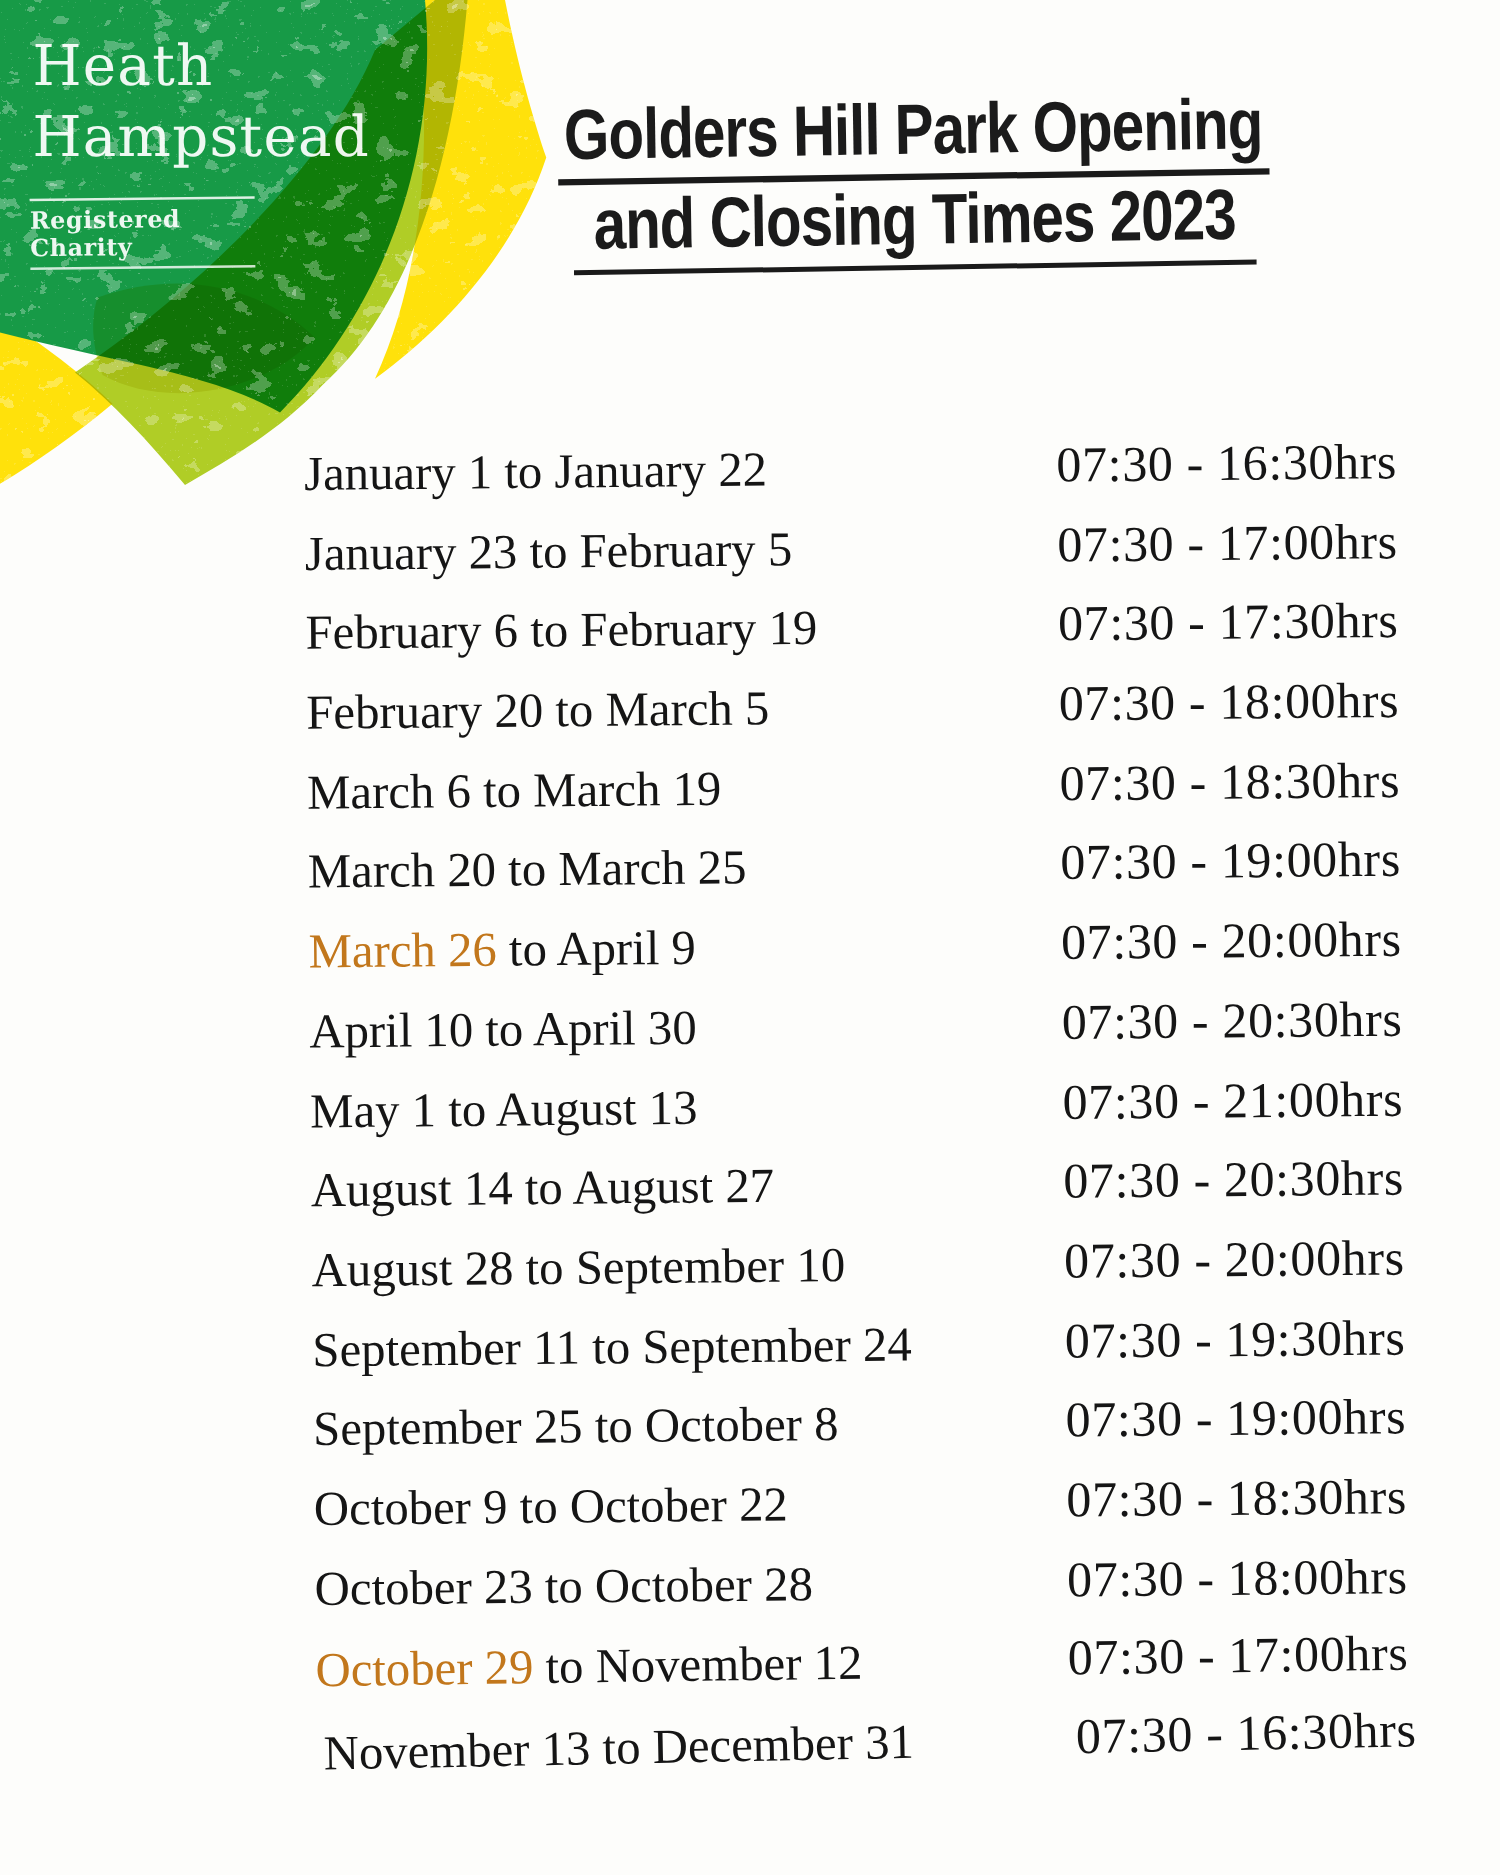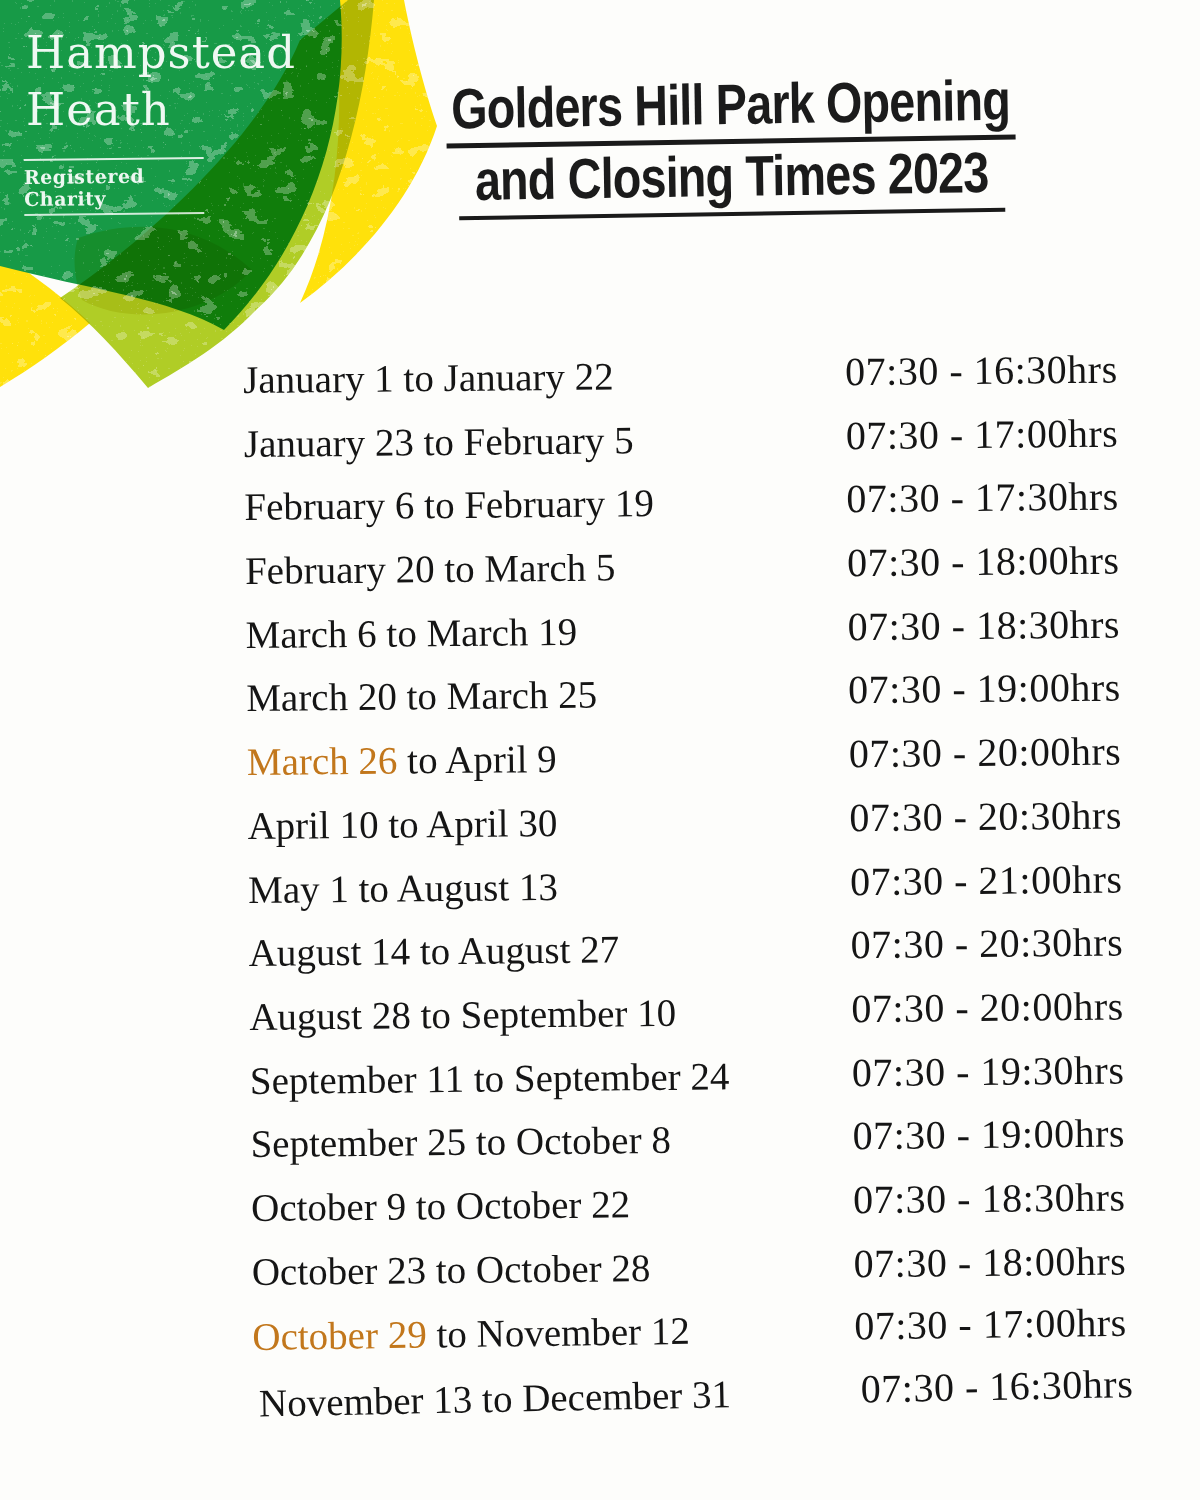--- a/index.html
+++ b/index.html
@@ -102,22 +102,22 @@
 
     <path d="M 348 0 L 374 0 C 364 120 332 242 258 308 C 224 344 186 366 148 388 C 118 352 90 322 60 298 C 158 232 262 132 300 40 Z" fill="#b2cf26" style="mix-blend-mode:multiply"></path>
 
     <g clip-path="url(#leafclip)">
       <rect x="0" y="0" width="440" height="400" filter="url(#speckBig)" opacity="0.55"></rect>
       <rect x="0" y="0" width="440" height="400" filter="url(#speckFine)" opacity="0.35"></rect>
     </g>
   </svg>
 
   <div class="logo-name">
+    <div>Heath</div>
     <div>Hampstead</div>
-    <div>Heath</div>
   </div>
   <div class="charity">Registered Charity</div>
 </div>
 
 <header class="title">
   <span class="tline t1">Golders Hill Park Opening</span><br>
   <span class="tline t2">and Closing Times 2023</span>
 </header>
 
 <main class="schedule">

